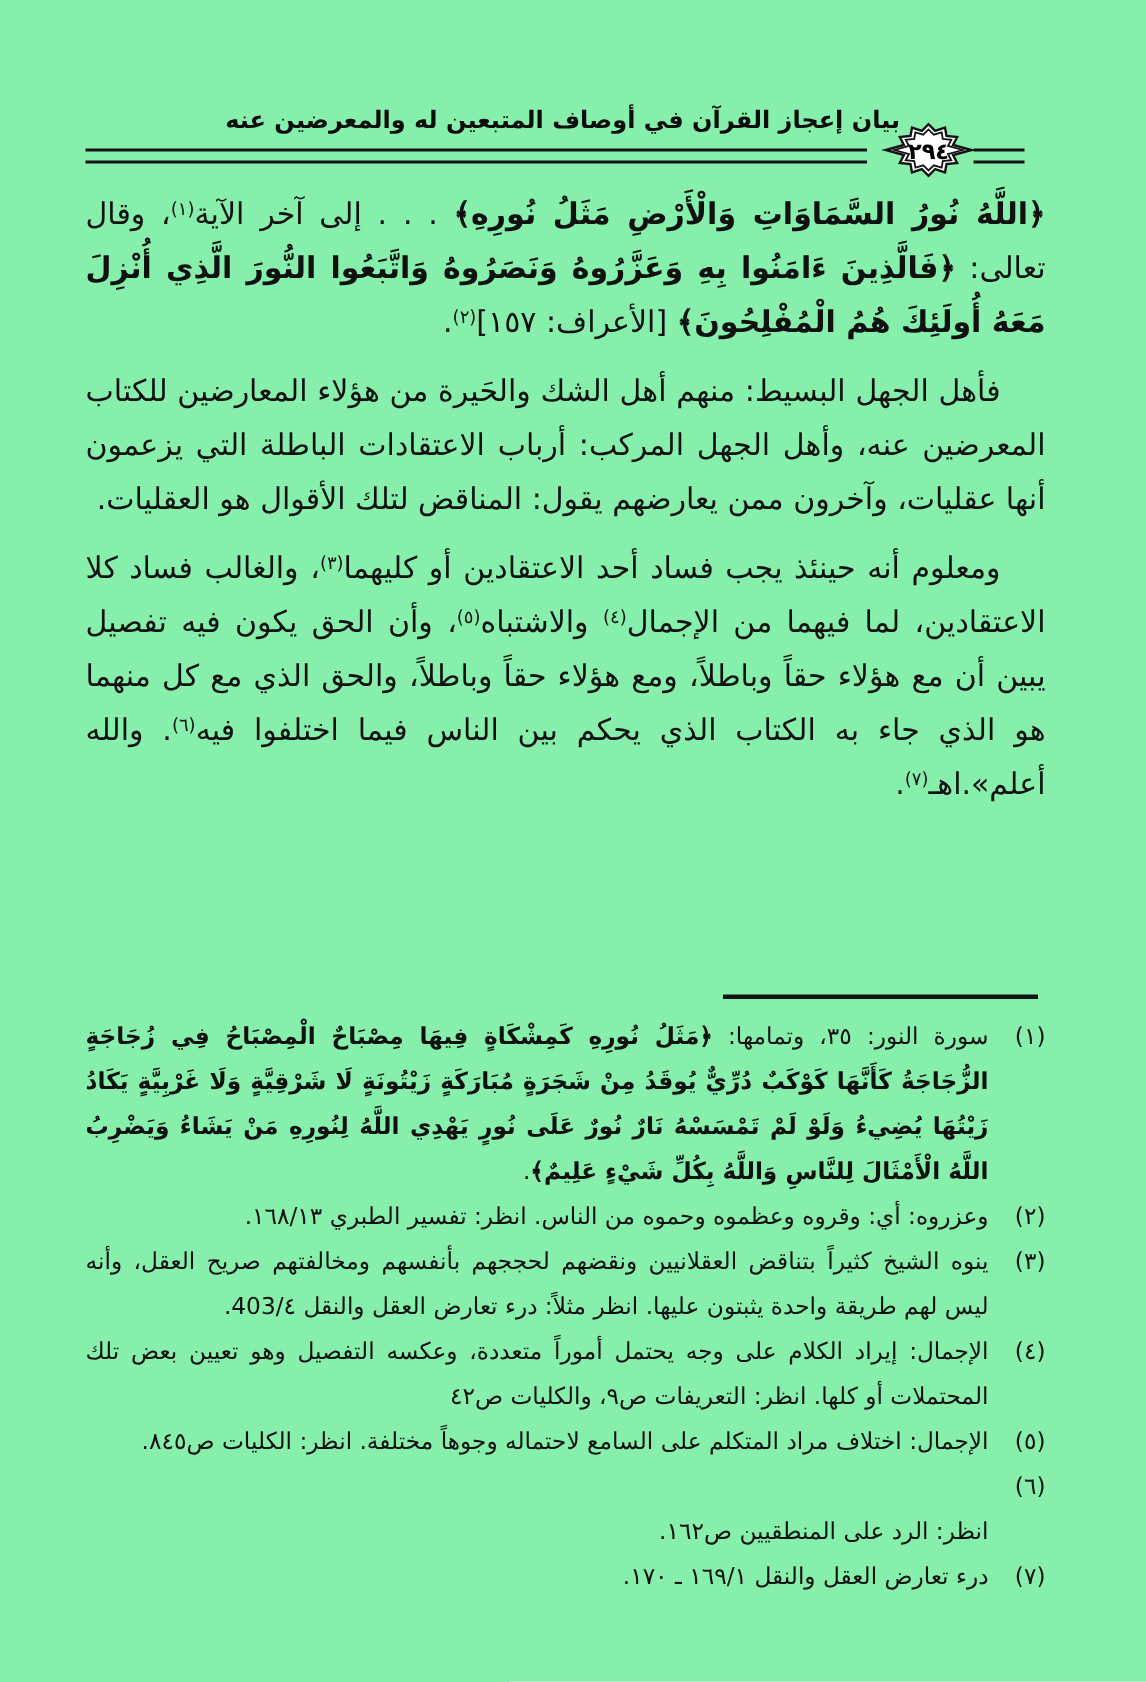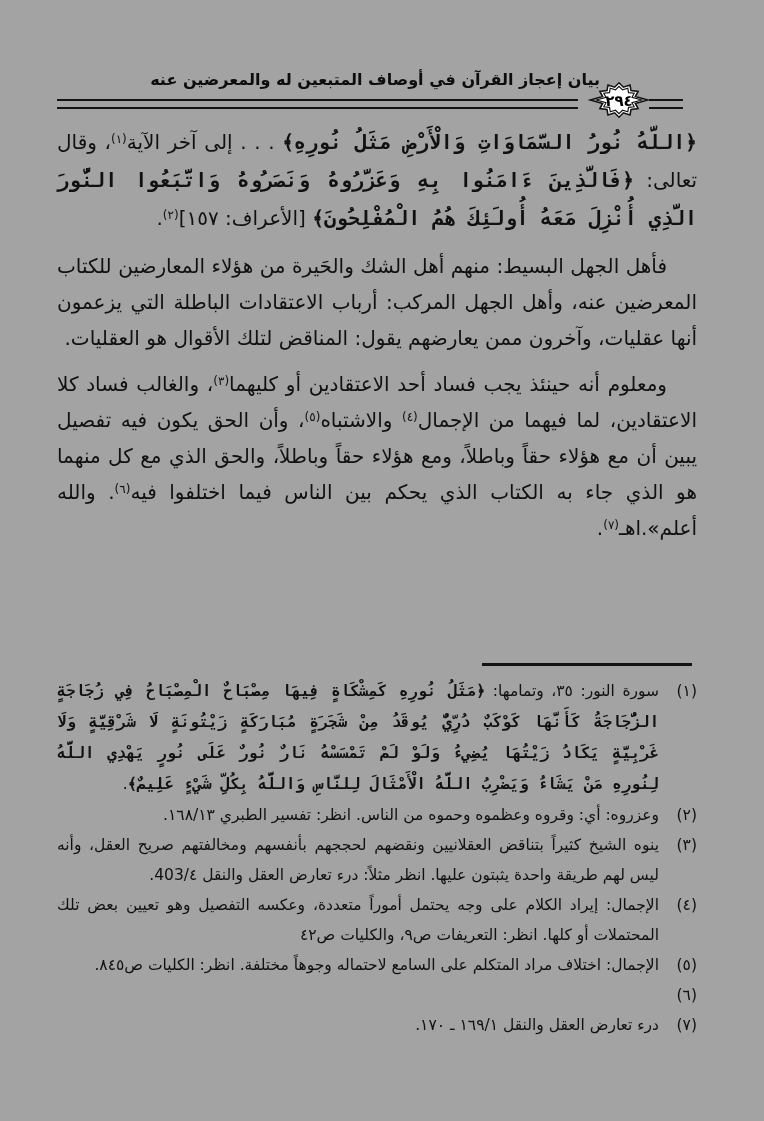--- a/index.html
+++ b/index.html
@@ -1,20 +1,20 @@
 <!DOCTYPE html>
 <html lang="ar" dir="rtl"><head>
 <meta charset="utf-8">
 <style>
   html,body { margin:0; padding:0; background:#e8e8e8; }
   .page {
     position:relative;
     width:764px; height:1121px;
     margin:0 auto;
-    background:#a3a3a3;
+    background:#86efac;
     direction:rtl;
     font-family:"DejaVu Sans", sans-serif;
     color:#111;
     overflow:hidden;
   }
   
   .header-title {
     position:absolute; top:70px; right:164px;
     font-size:16px; font-weight:bold; white-space:nowrap;
     color:#0d0d0d;
@@ -40,21 +40,21 @@
     font-weight:bold; font-size:15px;
   }
   
   .body-text {
     position:absolute; top:124px; left:57px; right:67px;
     font-size:20px; line-height:36px;
     text-align:justify;
   }
   .body-text p { margin:0 0 10px 0; }
   .body-text p.indent { text-indent:30px; }
-  .quran { font-weight:bold;font-family:Liberation Mono, monospace; }
+  .quran { font-weight:bold; }
   .sup {
     font-size:12px; vertical-align:6px; line-height:0;
   }
   
   .fn-sep {
     position:absolute; top:663px; right:72px; width:210px;
     border-top:3px solid #141414;
   }
   .footnotes {
     position:absolute; top:676px; left:57px; right:67px;
@@ -102,21 +102,21 @@
       <div class="footnote">
         <span class="fn-num">(٤)</span>
         <span class="fn-text"><span class="text">الإجمال: إيراد الكلام على وجه يحتمل أموراً متعددة، وعكسه التفصيل وهو تعيين بعض تلك المحتملات أو كلها. انظر: التعريفات ص٩، والكليات ص٤٢</span></span>
       </div>
       <div class="footnote">
         <span class="fn-num">(٥)</span>
         <span class="fn-text"><span class="text">الإجمال: اختلاف مراد المتكلم على السامع لاحتماله وجوهاً مختلفة. انظر: الكليات ص٨٤٥.</span></span>
       </div>
       <div class="footnote">
         <span class="fn-num">(٦)</span>
-        <span class="fn-text"><br></span>
+        <span class="fn-text"><br><span class="text">انظر: الرد على المنطقيين ص١٦٢.</span></span>
       </div>
       <div class="footnote">
         <span class="fn-num">(٧)</span>
         <span class="fn-text"><span class="text">درء تعارض العقل والنقل ١٦٩/١ ـ ١٧٠.</span></span>
       </div>
     </section>
 
 </div>
 
 </body></html>

